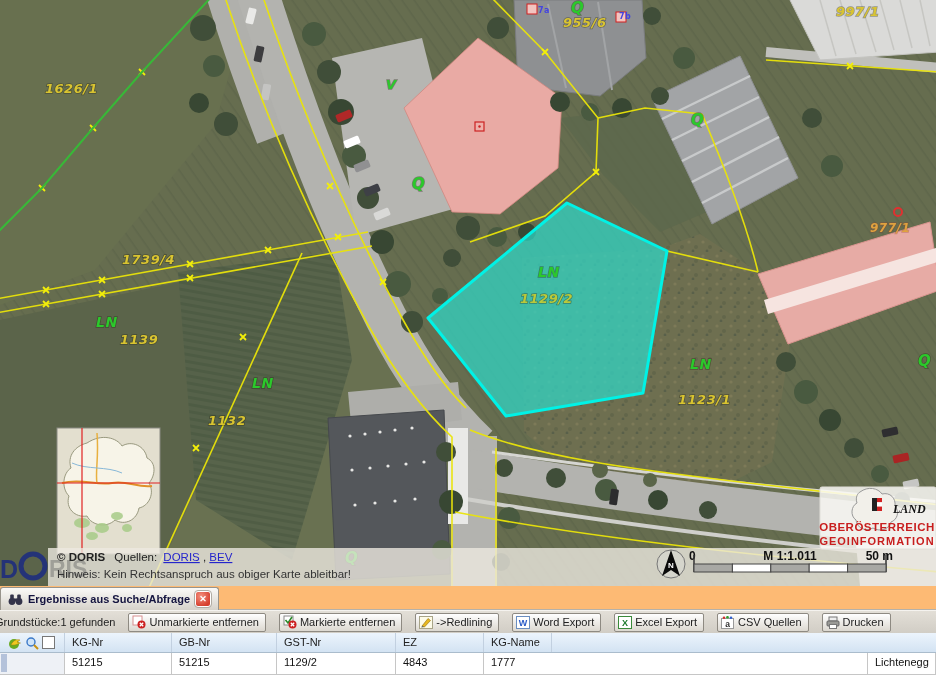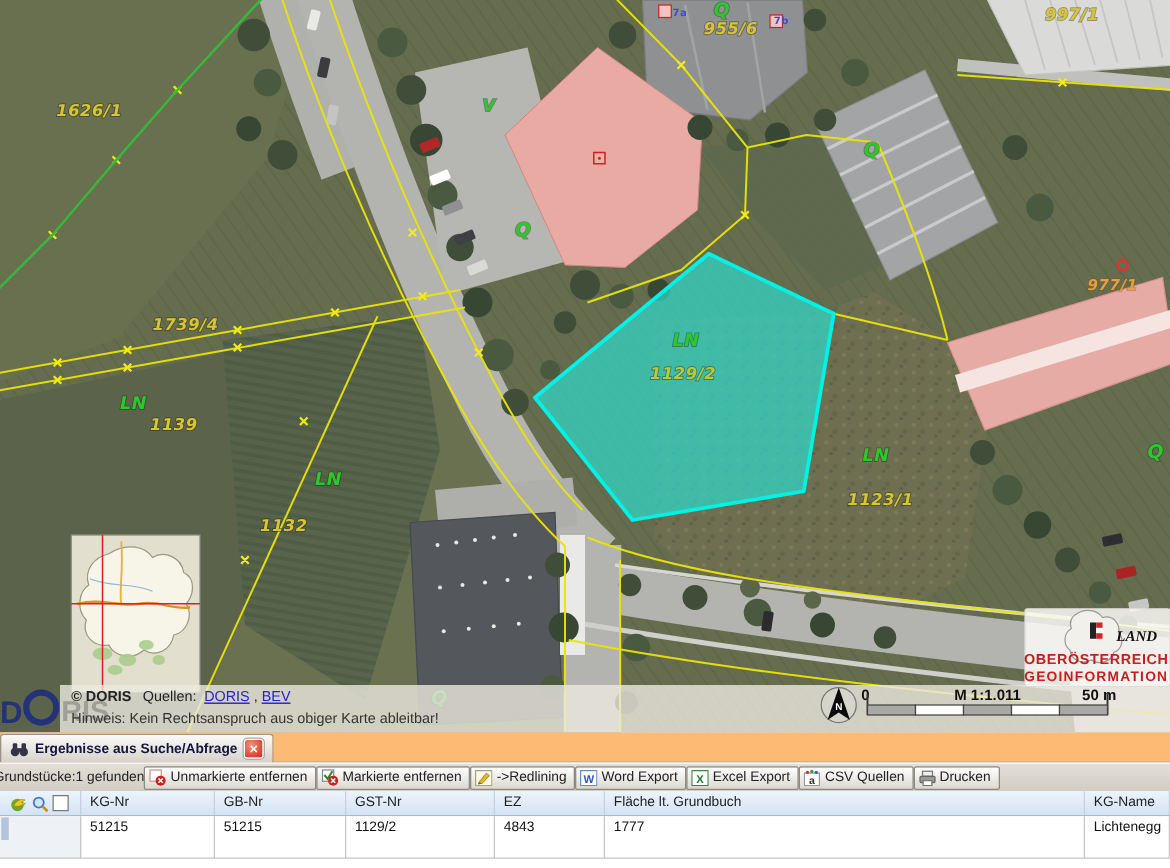--- a/index.html
+++ b/index.html
@@ -23,29 +23,29 @@
   .close-btn{width:14px;height:14px;border-radius:3px;
              background:radial-gradient(circle at 35% 30%,#f4907e,#d6402e 75%);
              border:1px solid #fff;outline:1px solid #b0aca4;color:#fff;font-size:9px;font-weight:bold;
              display:flex;align-items:center;justify-content:center;line-height:1;cursor:pointer;}
 
   
   .toolbar{position:absolute;top:610px;left:0;width:936px;height:23px;
            background:linear-gradient(#e3dfd7,#d1cdc5);border-top:1px solid #f5f3ef;
            display:flex;align-items:center;box-sizing:border-box;}
   .status{font-size:11px;color:#222;margin-left:-5px;white-space:nowrap;}
-  .tbtn{display:inline-flex;align-items:center;gap:3px;height:19px;margin-left:0;padding:0 6px 0 3px;
+  .tbtn{display:inline-flex;align-items:center;gap:3px;height:19px;margin-left:13px;padding:0 6px 0 3px;
         font-size:11px;color:#222;background:linear-gradient(#ffffff,#dcd8d0);
         border:1px solid #8e8a82;border-radius:2px;font-family:inherit;white-space:nowrap;cursor:pointer;}
 
   
   .grid{position:absolute;top:633px;left:0;width:936px;}
   .ghead{display:flex;height:20px;background:linear-gradient(#ecf4fc,#d3e3f3);
          border-bottom:1px solid #aabccc;box-sizing:border-box;font-size:11px;color:#222;}
-  .grow{display:flex;height:34px;background:#fff;font-size:11px;color:#111;}
+  .grow{display:flex;height:22px;background:#fff;font-size:11px;color:#111;}
   .gcell{box-sizing:border-box;padding:3px 16px 0 7px;height:100%;overflow:hidden;white-space:nowrap;}
   .ghead .gcell{border-right:1px solid #c2d0e0;}
   .grow  .gcell{border-right:1px solid #c6c6c6;border-bottom:1px solid #c6c6c6;}
   .w0{width:65px;} .w1{width:107px;} .w2{width:105px;} .w3{width:119px;}
   .w4{width:88px;} .w5{width:384px;} .w6{width:68px;}
   .iconcell{display:flex;align-items:center;gap:3px;padding:0 0 0 8px;}
   .cb{width:11px;height:11px;background:#fff;border:1px solid #777;display:inline-block;cursor:pointer;}
   .row-marker{width:6px;height:18px;background:#b4c2da;margin:1px 0 0 1px;}
 </style>
 </head>
@@ -419,21 +419,20 @@
         <svg width="14" height="14">
           <circle cx="6" cy="6" r="4" fill="#cfe4f8" stroke="#3a78c8" stroke-width="1.4"></circle>
           <line x1="9" y1="9" x2="13" y2="13" stroke="#c89010" stroke-width="2"></line>
         </svg>
         <span class="cb"></span>
       </div>
       <div class="gcell w1">KG-Nr</div>
       <div class="gcell w2">GB-Nr</div>
       <div class="gcell w3">GST-Nr</div>
       <div class="gcell w4">EZ</div>
-      <div class="gcell w5">Fläche lt. Grundbuch</div>
       <div class="gcell w6">KG-Name</div>
     </div>
     <div class="grow">
       <div class="gcell w0" style="padding:0;background:#eef1f6;">
         <div class="row-marker"></div>
       </div>
       <div class="gcell w1">51215</div>
       <div class="gcell w2">51215</div>
       <div class="gcell w3">1129/2</div>
       <div class="gcell w4">4843</div>

